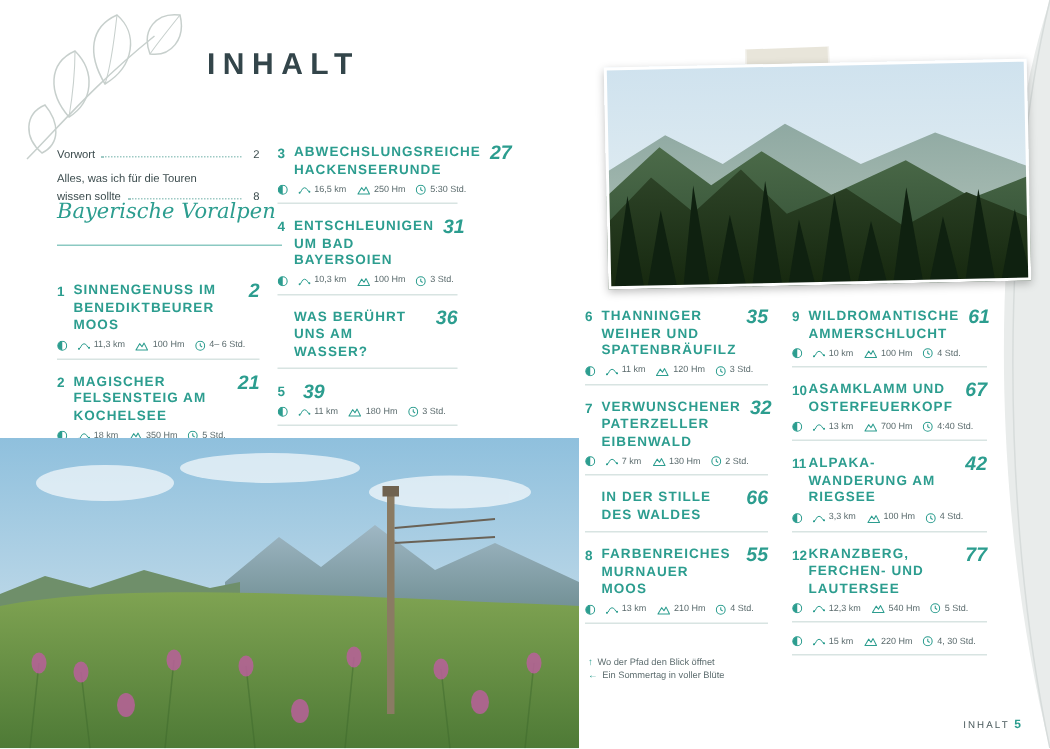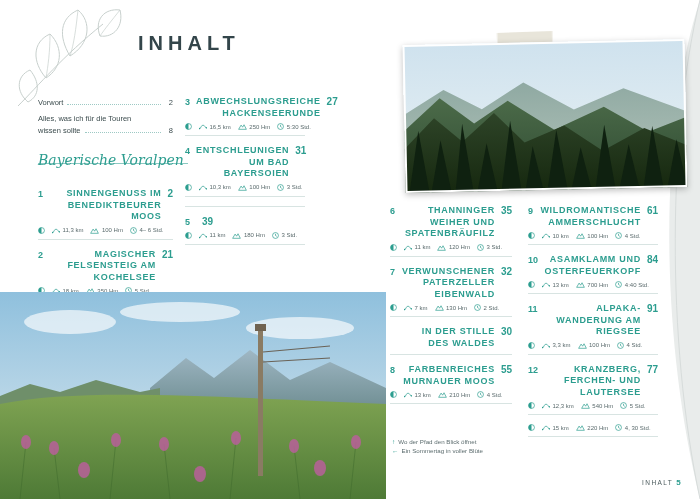--- a/index.html
+++ b/index.html
@@ -26,40 +26,40 @@
 
   
   .entry{position:absolute;}
   .ent-head{display:flex;align-items:flex-start;}
   .num{
     color:#2c9d8f;font-size:9px;font-weight:700;width:11px;flex:0 0 11px;
     line-height:11px;padding-top:1px;
   }
   .etitle{
     color:#2c9d8f;font-size:9px;font-weight:700;letter-spacing:.7px;
-    line-height:11.5px;text-transform:uppercase;flex:1;text-align:right;
+    line-height:11.5px;text-transform:uppercase;flex:1;
   }
   .pg{
-    color:#2c9d8f;font-size:10px;font-weight:700;margin-left:6px;
-    line-height:11.5px;padding-top:0px;
+    color:#2c9d8f;font-size:13px;font-weight:700;margin-left:6px;
+    line-height:11.5px;padding-top:0px;font-style:italic;
   }
   .dots{flex:1;border-bottom:1px dotted #9dc9c4;margin:0 4px 3px 4px;height:8px;}
   .stats{display:flex;align-items:center;margin-top:4px;gap:7px;}
   .stat{display:flex;align-items:center;gap:2.5px;font-size:6px;color:#5b6b6d;white-space:nowrap;}
   .stat svg{display:block;}
   .rule{border-bottom:1px solid #d8e4e2;margin-top:5px;}
 
   
   .plainrow{display:flex;align-items:flex-end;font-size:7.5px;color:#3c4c4e;line-height:11px;}
   .plainrow .lbl{white-space:nowrap;}
   .plainrow .pg2{font-size:7.5px;color:#3c4c4e;margin-left:4px;}
 
   
   .script{
-    position:absolute;left:38px;top:152px;
+    position:absolute;left:38px;top:133px;
     font-family:"DejaVu Serif",serif;font-style:italic;
     color:#2c9d8f;font-size:14px;
   }
   .script-underline{
     position:absolute;left:38px;top:163px;width:150px;height:1px;background:#2c9d8f;opacity:.55;
   }
 
   
   .photo-bottom-left{
     position:absolute;left:0;top:292px;width:386px;height:207px;overflow:hidden;
@@ -284,20 +284,25 @@
             <svg width="7" height="7" viewBox="0 0 10 10">
               <circle cx="5" cy="5" r="4.2" fill="none" stroke="#2c9d8f" stroke-width="1"></circle>
               <path d="M5 2.6 V5 L6.8 6.2" fill="none" stroke="#2c9d8f" stroke-width="1"></path>
             </svg>
             <span>3 Std.</span>
           </span>
         </div>
         <div class="rule"></div>
       </div>
       <div class="entry-block" style="margin-bottom: 9px;">
+        <div class="ent-head">
+          <span class="num"></span>
+          <span class="etitle">WAS BERÜHRT UNS AM WASSER?</span>
+          <span class="pg">36</span>
+        </div>
         <div class="rule"></div>
       </div>
       <div class="entry-block" style="margin-bottom: 9px;">
         <div class="ent-head">
           <span class="num">5</span>
           <span class="pg">39</span>
         </div>
         <div class="stats">
           <span class="stat">
             <svg width="7" height="7" viewBox="0 0 10 10">
@@ -402,21 +407,21 @@
             </svg>
             <span>2 Std.</span>
           </span>
         </div>
         <div class="rule"></div>
       </div>
       <div class="entry-block" style="margin-bottom: 9px;">
         <div class="ent-head">
           <span class="num"></span>
           <span class="etitle">IN DER STILLE DES WALDES</span>
-          <span class="pg">30</span>
+          <span class="pg">66</span>
         </div>
         <div class="rule"></div>
       </div>
       <div class="entry-block" style="margin-bottom: 9px;">
         <div class="ent-head">
           <span class="num">8</span>
           <span class="etitle">FARBENREICHES MURNAUER MOOS</span>
           <span class="pg">55</span>
         </div>
         <div class="stats">
@@ -486,21 +491,21 @@
             </svg>
             <span>4 Std.</span>
           </span>
         </div>
         <div class="rule"></div>
       </div>
       <div class="entry-block" style="margin-bottom: 9px;">
         <div class="ent-head">
           <span class="num">10</span>
           <span class="etitle">ASAMKLAMM UND OSTERFEUERKOPF</span>
-          <span class="pg">84</span>
+          <span class="pg">67</span>
         </div>
         <div class="stats">
           <span class="stat">
             <svg width="7" height="7" viewBox="0 0 10 10">
               <circle cx="5" cy="5" r="4.2" fill="none" stroke="#2c9d8f" stroke-width="1"></circle>
               <path d="M5 0.8 A4.2 4.2 0 0 0 5 9.2 Z" fill="#2c9d8f"></path>
             </svg>
           </span>
           <span class="stat">
             <svg width="8" height="7" viewBox="0 0 12 10">
@@ -523,21 +528,21 @@
             </svg>
             <span>4:40 Std.</span>
           </span>
         </div>
         <div class="rule"></div>
       </div>
       <div class="entry-block" style="margin-bottom: 9px;">
         <div class="ent-head">
           <span class="num">11</span>
           <span class="etitle">ALPAKA-WANDERUNG AM RIEGSEE</span>
-          <span class="pg">91</span>
+          <span class="pg">42</span>
         </div>
         <div class="stats">
           <span class="stat">
             <svg width="7" height="7" viewBox="0 0 10 10">
               <circle cx="5" cy="5" r="4.2" fill="none" stroke="#2c9d8f" stroke-width="1"></circle>
               <path d="M5 0.8 A4.2 4.2 0 0 0 5 9.2 Z" fill="#2c9d8f"></path>
             </svg>
           </span>
           <span class="stat">
             <svg width="8" height="7" viewBox="0 0 12 10">

